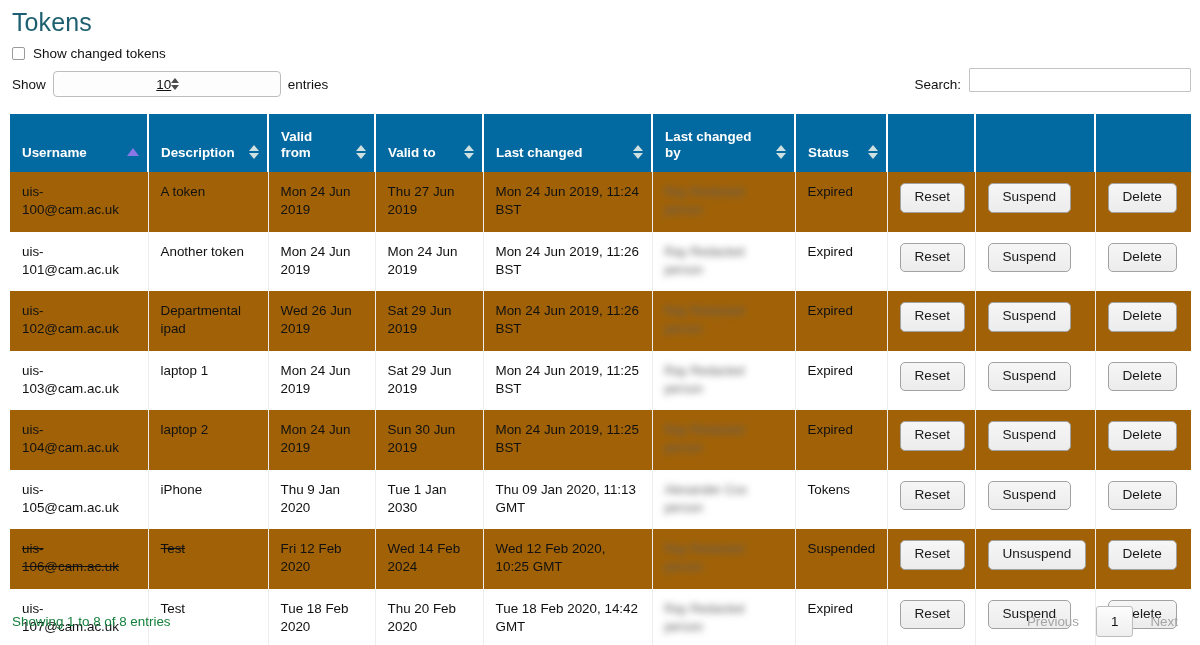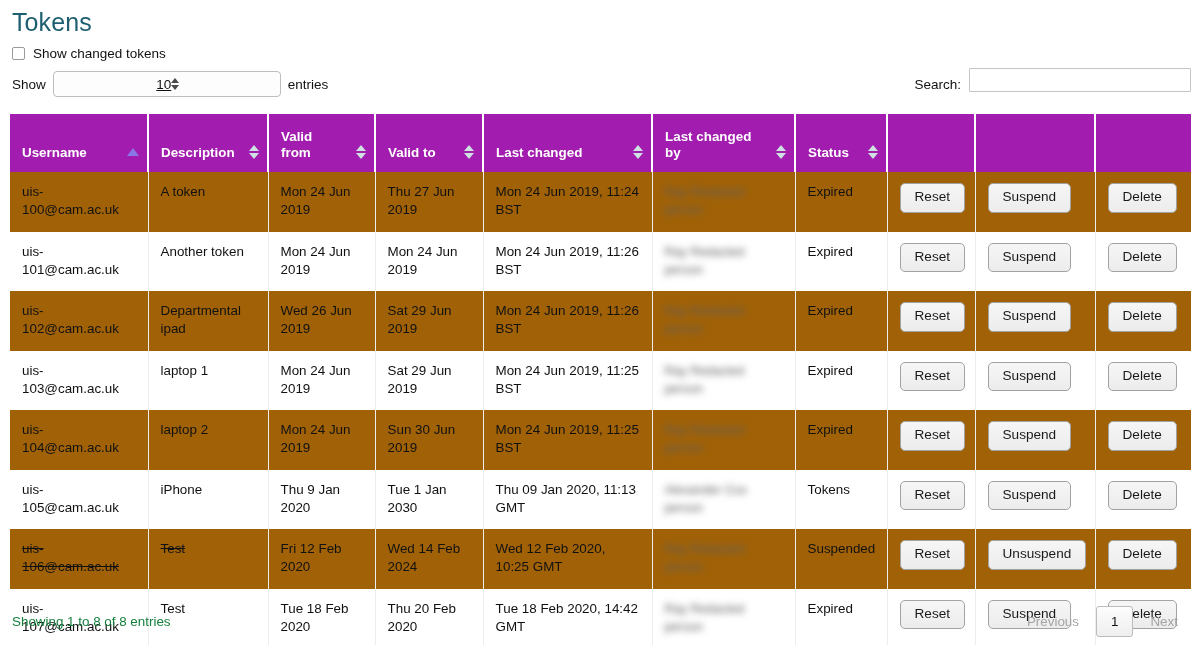--- a/index.html
+++ b/index.html
@@ -61,21 +61,21 @@
     border-radius: 1px; padding: 0 5px;
     font-size: 13px; font-family: "Liberation Sans", sans-serif;
     color: #111; outline: none;
   }
 
   
   .tbl-wrap { position: absolute; left: 10px; top: 114px; width: 1181px; }
   table.tokens { border-collapse: collapse; width: 1181px; table-layout: fixed; }
 
   table.tokens thead th {
-    background: #a21caf;
+    background: #0369a1;
     color: #ffffff;
     font-size: 13.4px; font-weight: bold;
     text-align: left;
     vertical-align: bottom;
     padding: 10px 22px 11px 12px;
     height: 58px;
     border-right: 2px solid #ffffff;
     position: relative;
     line-height: 1.18;
   }

